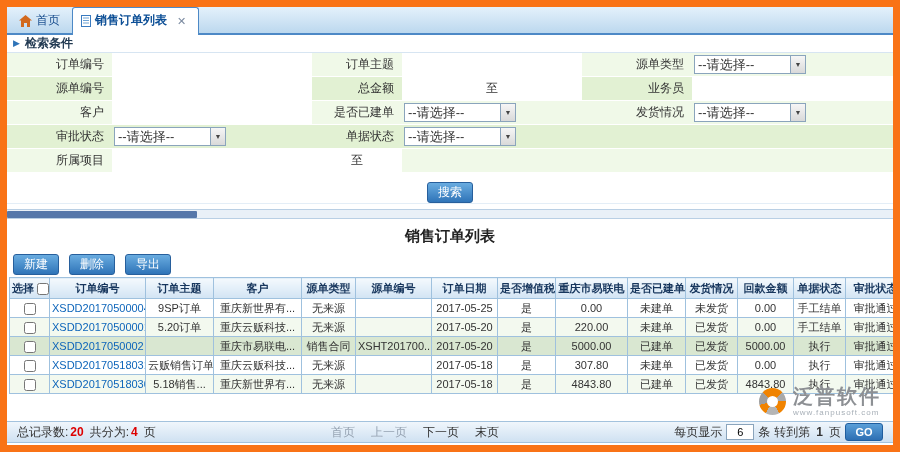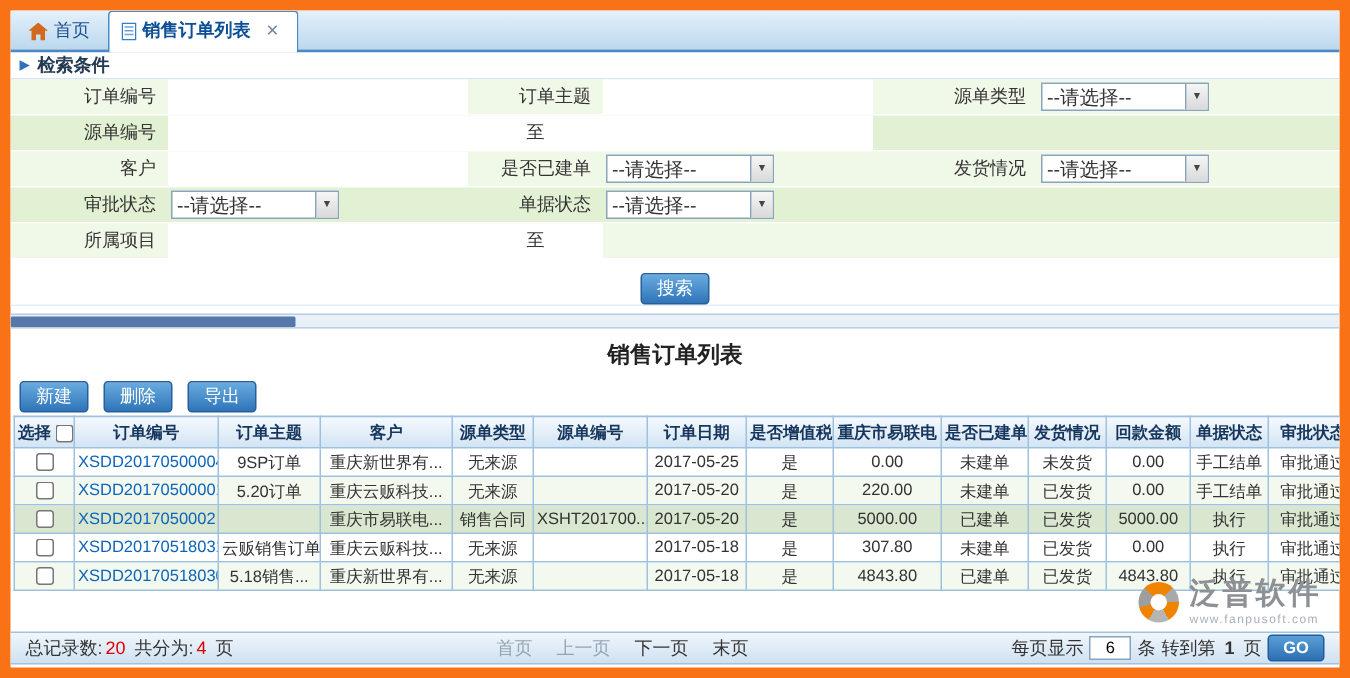--- a/index.html
+++ b/index.html
@@ -45,21 +45,21 @@
   .grid th { height:21px; background:linear-gradient(#f4f9fd,#d2e4f4); font-size:11px; color:#17365d; font-weight:bold; }
   .grid td { height:19px; font-size:11px; color:#333; }
   .grid td.link { color:#0d65ba; cursor:pointer; }
   .grid tr.alt > td { background:#f3f9ef; }
   .grid tr.hl  > td { background:#d9e7d1; }
   .grid input[type=checkbox] { width:12px; height:12px; margin:0; vertical-align:middle; }
   .grid th .hd-chk { margin-left:3px; }
 
   
   .footer { position:absolute; left:0; right:0; bottom:2px; height:22px; background:linear-gradient(#f0f6fc,#cfe1f2); border-top:1px solid #a3c2dd; border-bottom:1px solid #a3c2dd; display:flex; align-items:center; padding:0 10px; font-size:12px; }
-  .red { color:#dd0000; font-weight:normal; margin:0 6px 0 2px; }
+  .red { color:#dd0000; font-weight:bold; margin:0 6px 0 2px; }
   .page-links { margin:0 auto; display:flex; gap:16px; }
   .plink { cursor:pointer; color:#333; }
   .plink.disabled { color:#96a3b2; cursor:default; }
   .page-size { display:flex; align-items:center; gap:4px; }
   input.small { width:28px; height:16px; border:1px solid #8aa4bc; text-align:center; font-size:11px; background:#fff; font-family:inherit; }
   .goto-num { font-weight:bold; padding:0 2px; }
   .go { width:38px; height:18px; background:linear-gradient(#5a9fd8,#2d6fb3); color:#fff; border:1px solid #1f5d9e; border-radius:3px; font-size:11px; font-weight:bold; line-height:1; cursor:pointer; font-family:inherit; }
 
   
   .watermark { position:absolute; right:12px; bottom:28px; display:flex; align-items:center; gap:7px; }
@@ -118,25 +118,27 @@
               <span class="sel-val">--请选择--</span>
               <span class="sel-arrow">▼</span>
             </div>
           </div>
         </div>
         <div class="form-row odd">
           <div class="f-label">源单编号</div>
           <div class="f-field white">
             <input class="txt" style="">
           </div>
+          <div class="f-label">总金额</div>
           <div class="f-field white">
             <input class="txt" style="">
             <span class="sep">至</span>
             <input class="txt" style="">
           </div>
+          <div class="f-label">业务员</div>
           <div class="f-field white">
             <input class="txt" style="">
           </div>
         </div>
         <div class="form-row even">
           <div class="f-label">客户</div>
           <div class="f-field white">
             <input class="txt" style="">
           </div>
           <div class="f-label">是否已建单</div>

